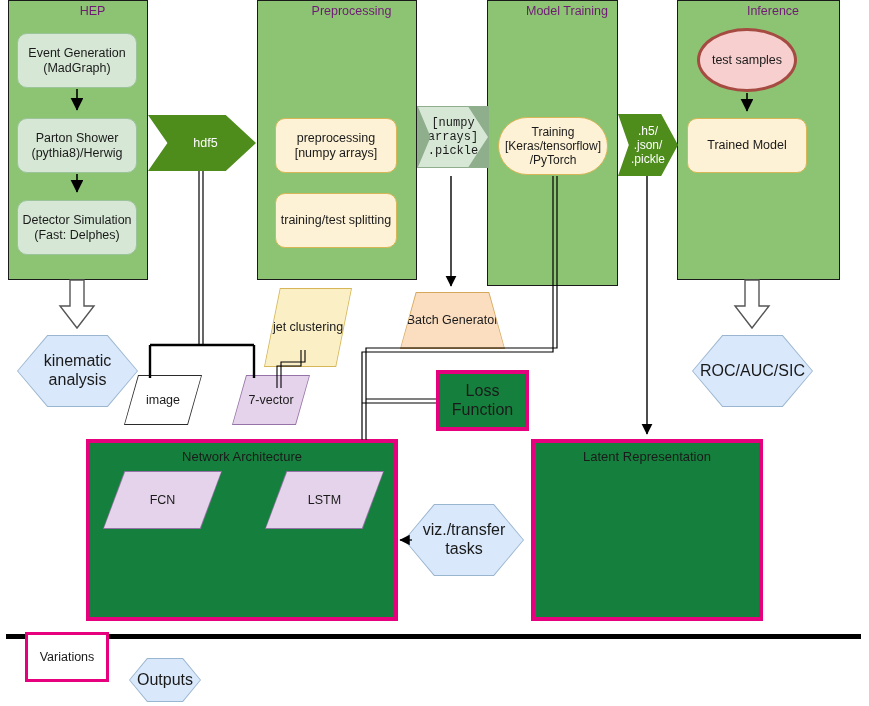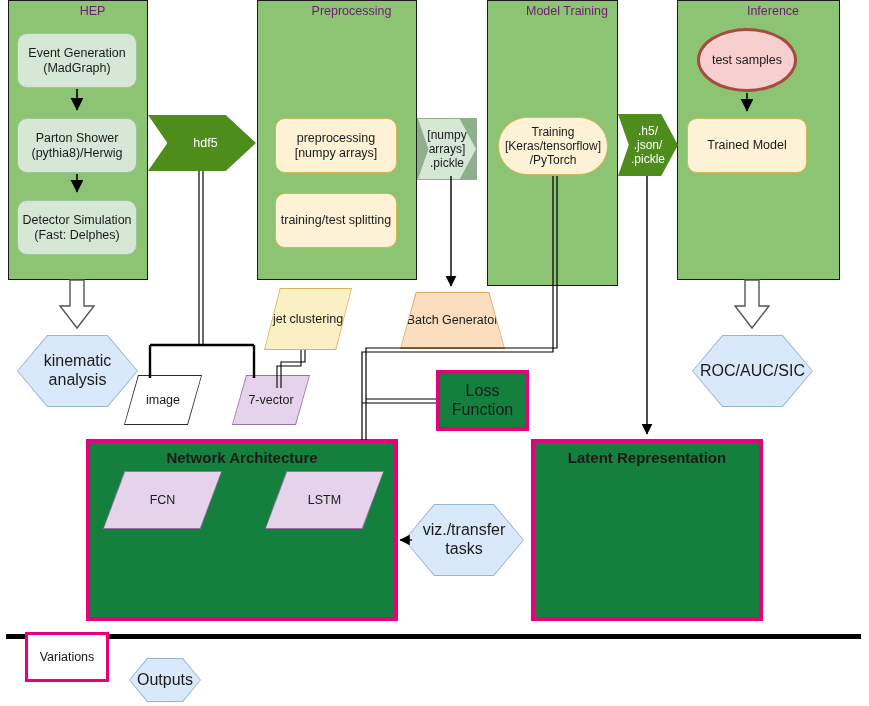--- a/index.html
+++ b/index.html
@@ -36,21 +36,21 @@
   
   .trapo{clip-path:polygon(15% 0%,85% 0%,100% 100%,0% 100%);background:#d6a85c;}
   .trapi{position:absolute;left:1px;top:1px;right:1px;bottom:1.5px;background:#FBDEC0;
          clip-path:polygon(15% 0%,85% 0%,100% 100%,0% 100%);font-size:12.5px;}
 
   
   .ellipse{border-radius:50%;background:#F7CFCF;border:3px solid #A64B42;font-size:12.5px;}
 
   
   .magenta{border:4px solid #E6007E;background:#15803d;}
-  .magenta-title{position:absolute;left:0;right:0;top:6px;text-align:center;font-size:15px;font-weight:bold;}
+  .magenta-title{position:absolute;left:0;right:0;top:6px;text-align:center;font-size:13px;}
 
   
   .divider{position:absolute;background:#000;height:5px;}
 
   
   .legend-box{border:3px solid #E6007E;background:#fff;font-size:12.5px;}
 
   svg.ov{position:absolute;left:0;top:0;width:869px;height:706px;pointer-events:none;}
 </style>
 </head>
@@ -87,21 +87,21 @@
 
   <div class="abs rbox rbox-cream ctr" style="left:498px;top:117px;width:110px;height:58px;white-space:pre-line;font-size:12px;border-radius:29px;">Training
 [Keras/tensorflow]
 /PyTorch</div>
 
   <div class="abs ellipse ctr" style="left:697px;top:28px;width:100px;height:64px;">test samples</div>
   <div class="abs rbox rbox-cream ctr" style="left:687px;top:118px;width:120px;height:55px;">Trained Model</div>
 
   <div class="abs chev chev-dark ctr" style="left:148px;top:115px;width:108px;height:56px;padding-left:7px;">hdf5</div>
 
-  <div class="abs chev-pale-out" style="left:417px;top:118px;width:60px;height:62px;">
+  <div class="abs chev-pale-out" style="left:417px;top:106px;width:72px;height:62px;font-family:Liberation Mono, monospace;">
     <div class="chev-pale-in ctr" style="white-space:pre-line;font-size:12px;">[numpy
 arrays]
 .pickle</div>
   </div>
 
   <div class="abs chev chev-dark ctr" style="left:618px;top:114px;width:60px;height:62px;white-space:pre-line;font-size:12px;">.h5/
 .json/
 .pickle</div>
 
   <div class="abs hexb" style="left:17px;top:335px;width:121px;height:72px;">
@@ -109,21 +109,21 @@
   </div>
 
   <div class="abs hexb" style="left:692px;top:335px;width:121px;height:72px;">
     <div class="hexin ctr">ROC/AUC/SIC</div>
   </div>
 
   <div class="abs hexb" style="left:404px;top:504px;width:120px;height:72px;">
     <div class="hexin ctr">viz./transfer tasks</div>
   </div>
 
-  <div class="abs para pgclip" style="left:264px;top:288px;width:88px;height:62px;background:#d6b656;">
+  <div class="abs para pgclip" style="left:264px;top:288px;width:88px;height:79px;background:#d6b656;">
     <div class="para-in pgclip ctr" style="background:#FBEFC6;">jet clustering</div>
   </div>
 
   <div class="abs para pgclip" style="left:124px;top:375px;width:78px;height:50px;background:#2b2b2b;">
     <div class="para-in pgclip ctr" style="background:#ffffff;">image</div>
   </div>
 
   <div class="abs para pgclip" style="left:232px;top:375px;width:78px;height:50px;background:#9673a6;">
     <div class="para-in pgclip ctr" style="background:#E4D3EA;">7-vector</div>
   </div>

